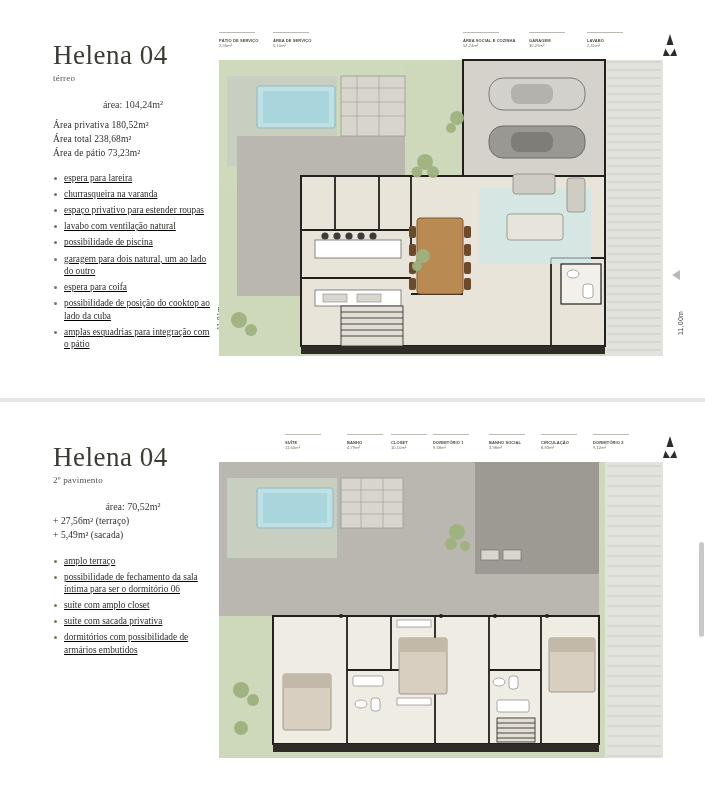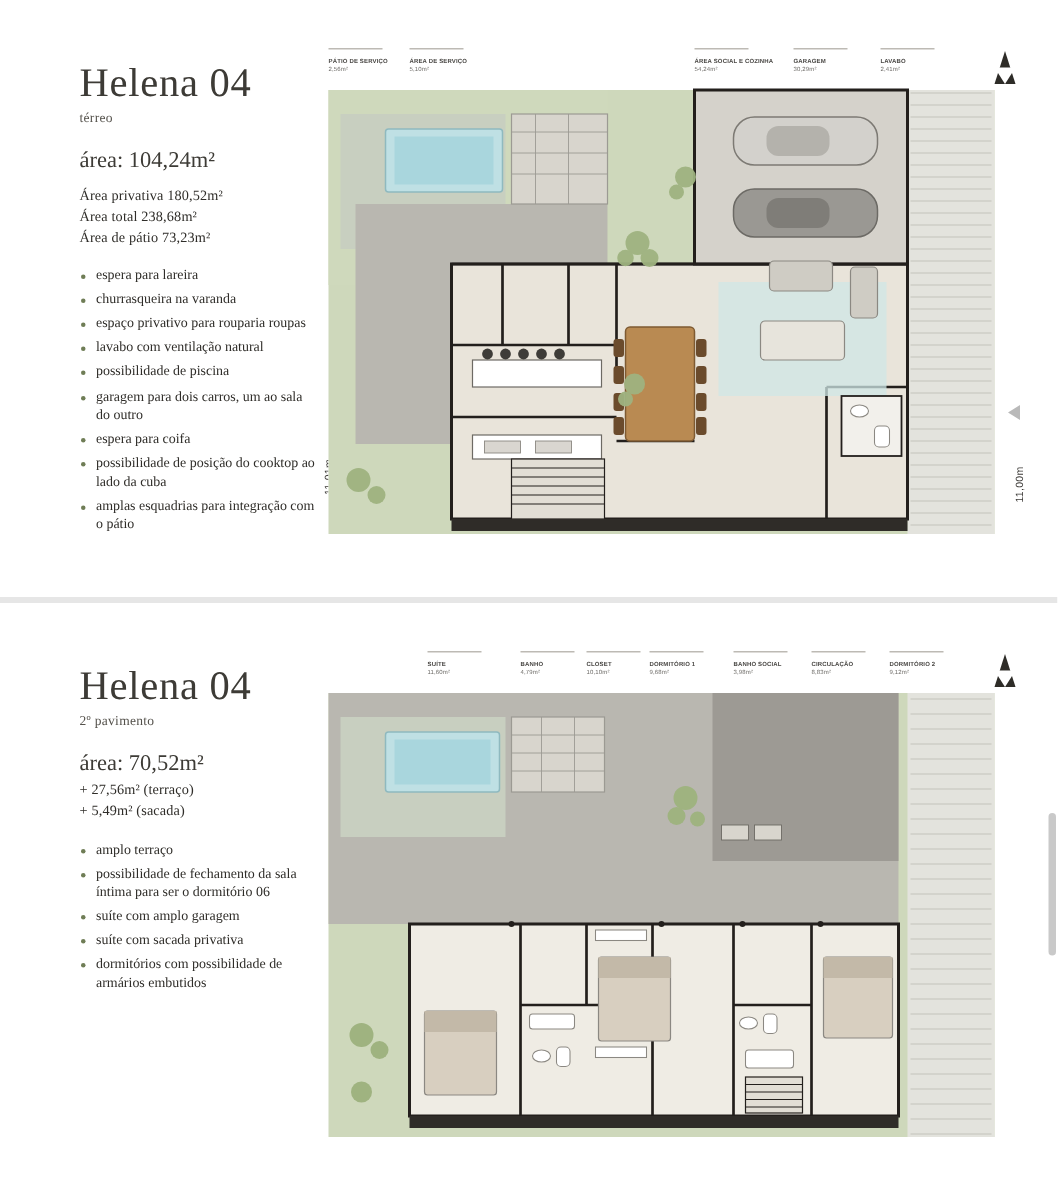--- a/index.html
+++ b/index.html
@@ -62,38 +62,40 @@
     margin: 0 0 2px 0;
     font-weight: 400;
   }
   .subtitle {
     font-size: 9px;
     color: #55524c;
     margin: 2px 0 1px 0;
     letter-spacing: .2px;
   }
   .area-line {
-    font-size: 15px;
+    font-size: 10px;
     color: #3d3b36;
     margin: 16px 0 1px 0;
+    text-align: center;
   }
   .stats {
     margin-top: 9px;
     color: #2f2d29;
   }
   .stats div {
     font-size: 9.5px;
     font-weight: normal;
     line-height: 1.45;
     letter-spacing: .1px;
   }
   ul.features {
     list-style: none;
     margin: 12px 0 0 0;
     padding: 0;
+    text-decoration: underline;
   }
   ul.features li {
     position: relative;
     font-size: 9.3px;
     line-height: 1.35;
     color: #2f2d29;
     padding-left: 11px;
     margin-bottom: 3.5px;
   }
   ul.features li::before {
@@ -218,24 +220,24 @@
       <div class="subtitle">térreo</div>
       <div class="area-line">área: 104,24m²</div>
       <div class="stats">
         <div>Área privativa 180,52m²</div>
         <div>Área total 238,68m²</div>
         <div>Área de pátio 73,23m²</div>
       </div>
       <ul class="features">
         <li>espera para lareira</li>
         <li>churrasqueira na varanda</li>
-        <li>espaço privativo para rouparia roupas</li>
+        <li>espaço privativo para estender roupas</li>
         <li>lavabo com ventilação natural</li>
         <li>possibilidade de piscina</li>
-        <li>garagem para dois carros, um ao sala do outro</li>
+        <li>garagem para dois natural, um ao lado do outro</li>
         <li>espera para coifa</li>
         <li>possibilidade de posição do cooktop ao lado da cuba</li>
         <li>amplas esquadrias para integração com o pátio</li>
       </ul>
     </div>
 
     <div class="plan" id="plan-1">
 
       <div class="labelstrip">
         <div class="roomlabel" style="left:8px">
@@ -422,21 +424,21 @@
       <h1 class="title">Helena 04</h1>
       <div class="subtitle">2º pavimento</div>
       <div class="area-line">área: 70,52m²</div>
       <div class="stats" style="margin-top:3px">
         <div>+ 27,56m² (terraço)</div>
         <div>+ 5,49m² (sacada)</div>
       </div>
       <ul class="features" style="">
         <li>amplo terraço</li>
         <li>possibilidade de fechamento da sala íntima para ser o dormitório 06</li>
-        <li>suíte com amplo garagem</li>
+        <li>suíte com amplo closet</li>
         <li>suíte com sacada privativa</li>
         <li>dormitórios com possibilidade de armários embutidos</li>
       </ul>
     </div>
 
     <div class="plan" id="plan-2" style="top:30px">
 
       <div class="labelstrip">
         <div class="roomlabel" style="left:74px">
           <span class="nm">SUÍTE</span>

